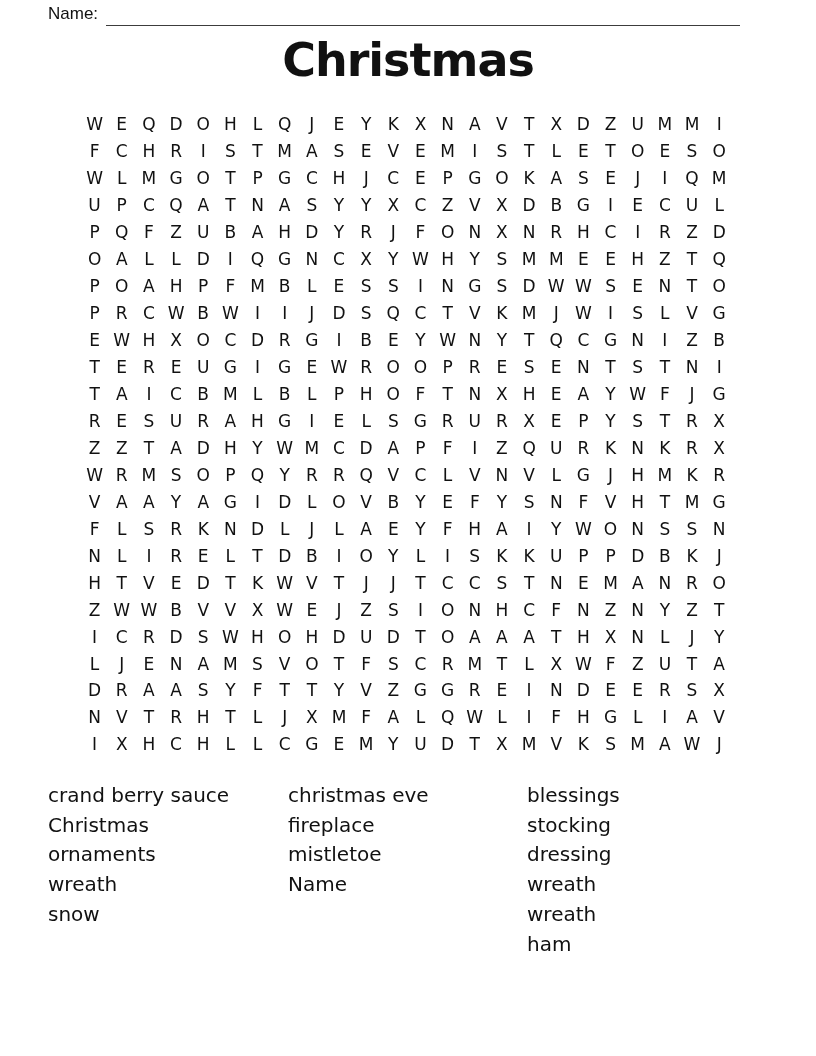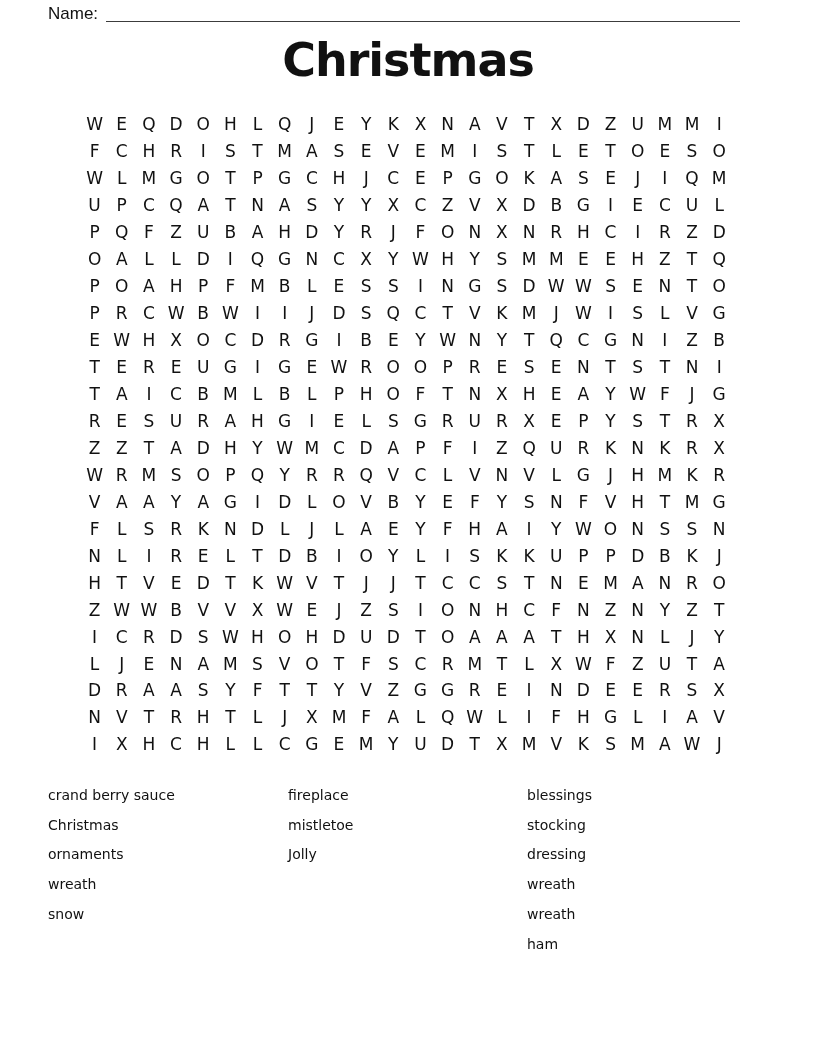--- a/index.html
+++ b/index.html
@@ -8,21 +8,21 @@
     background: #ffffff;
     color: #111111;
     font-family: "DejaVu Sans", sans-serif;
     position: relative;
     overflow: hidden;
   }
   .name-row {
     position: absolute;
     left: 48px; top: 4px; right: 76px;
     display: flex;
-    align-items: flex-start;
+    align-items: flex-end;
     font-family: "Liberation Sans", sans-serif;
     font-size: 17px;
   }
   .name-label { padding-bottom: 2px; }
   .name-line {
     flex: 1;
     margin-left: 8px;
     border-bottom: 1.6px solid #3c3c3c;
     height: 17px;
   }
@@ -52,21 +52,21 @@
   }
   .words {
     position: absolute;
     left: 48px; top: 781px;
     display: flex;
   }
   .word-col { display: block; }
   .word-col-1 { width: 240px; }
   .word-col-2 { width: 239px; }
   .word {
-    font-size: 14px;
+    font-size: 20px;
     line-height: 29.7px;
     white-space: nowrap;
   }
 </style>
 </head>
 <body>
 
 <div class="name-row">
   <span class="name-label">Name:</span>
   <span class="name-line"></span>
@@ -655,23 +655,24 @@
 
 <div class="words" id="word-list">
     <div class="word-col word-col-1">
       <div class="word">crand berry sauce</div>
       <div class="word">Christmas</div>
       <div class="word">ornaments</div>
       <div class="word">wreath</div>
       <div class="word">snow</div>
     </div>
     <div class="word-col word-col-2">
+      <div class="word">christmas eve</div>
       <div class="word">fireplace</div>
       <div class="word">mistletoe</div>
-      <div class="word">Jolly</div>
+      <div class="word">Name</div>
     </div>
     <div class="word-col word-col-3">
       <div class="word">blessings</div>
       <div class="word">stocking</div>
       <div class="word">dressing</div>
       <div class="word">wreath</div>
       <div class="word">wreath</div>
       <div class="word">ham</div>
     </div>
   </div>

